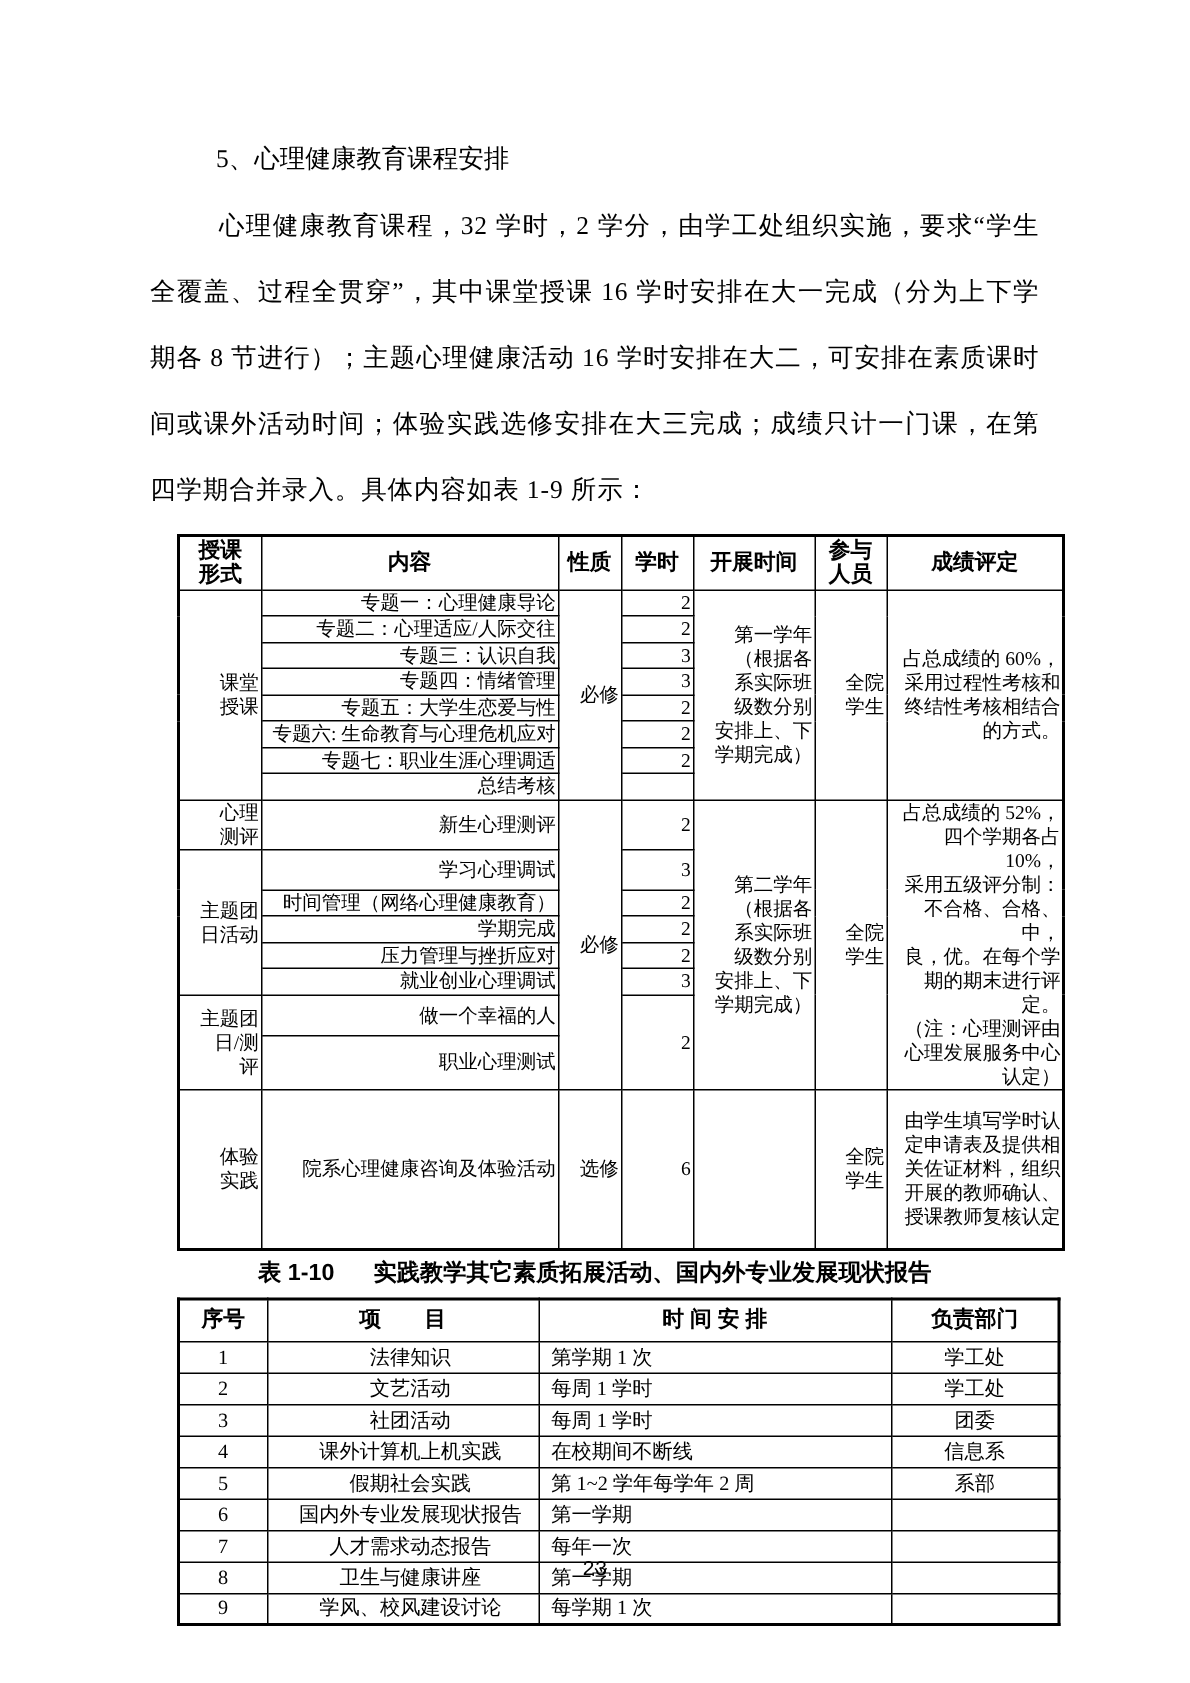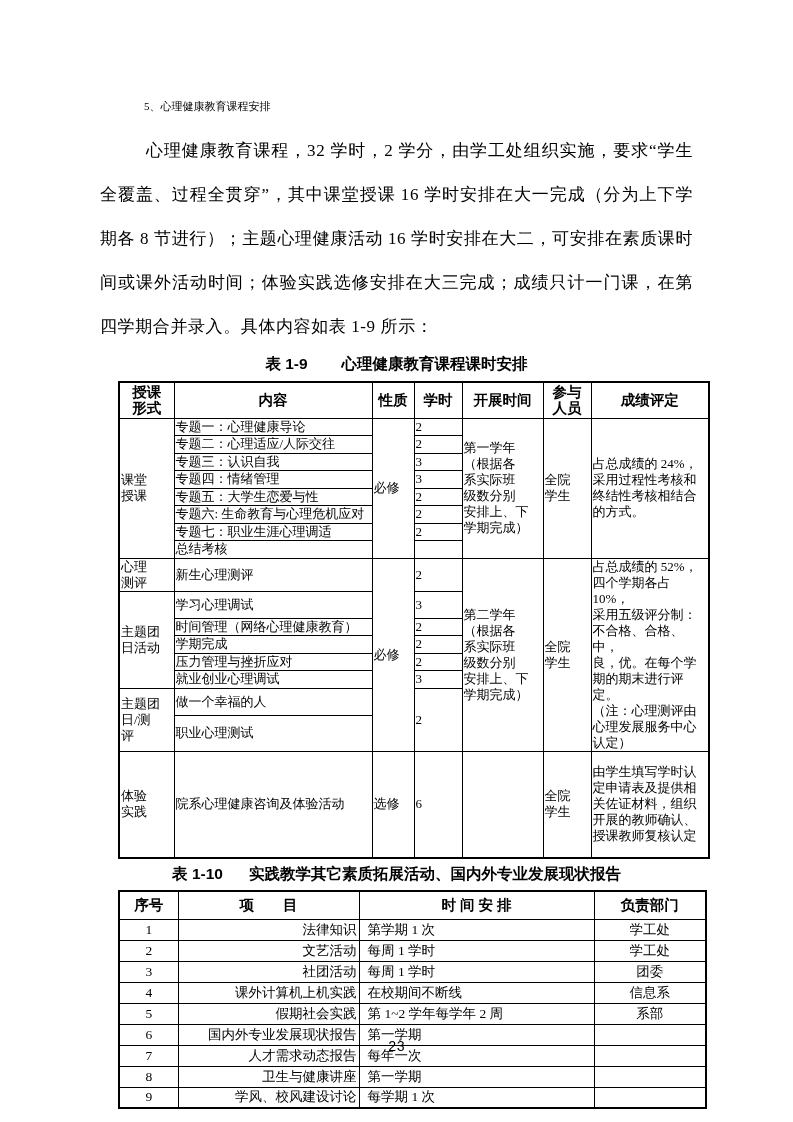--- a/index.html
+++ b/index.html
@@ -2,69 +2,66 @@
 <html><head>
 <meta charset="utf-8">
 <style>
   html,body{margin:0;padding:0;}
   body{
     width:793px;height:1122px;background:#ffffff;color:#000000;
     font-family:"Liberation Serif","DejaVu Serif",serif;
     position:relative;overflow:hidden;
   }
   .content{position:absolute;left:100px;top:0;width:593px;}
-  .h-num{margin-top:95px;font-size:11px;padding-left:44px;line-height:22px;}
+  .h-num{margin-top:95px;font-size:17px;padding-left:44px;line-height:22px;}
   .h-num.second{margin-top:7px;}
   .para{
     margin:12px 0 0 0;font-size:17px;line-height:44px;
     text-align:justify;text-indent:46px;letter-spacing:0.6px;
   }
   .caption{
     margin-top:4px;text-align:center;font-weight:bold;font-size:15.5px;
     font-family:"Liberation Sans","DejaVu Sans",sans-serif;line-height:21px;
   }
   .caption .cap-label{margin-right:34px;}
   table{border-collapse:collapse;table-layout:fixed;margin-left:18px;}
   .t1{margin-top:7px;width:590px;border:2px solid #000;}
   .t2{margin-top:6px;width:587px;border:2px solid #000;}
   .t1 th,.t1 td,.t2 th,.t2 td{border:1px solid #000;}
   .t1 th,.t2 th{
     font-family:"Liberation Sans","DejaVu Sans",sans-serif;
     font-weight:bold;font-size:14.5px;text-align:center;vertical-align:middle;
     white-space:pre-line;line-height:16px;padding:0 1px;
   }
   .t1 td{
-    font-size:13px;text-align:left;vertical-align:middle;
+    font-size:13px;text-align:right;vertical-align:middle;
     white-space:pre-line;line-height:16px;padding:0 1px;
   }
   .t2 td{
     font-size:13.5px;vertical-align:middle;line-height:16px;padding:0 2px;
   }
   .t2 td:nth-child(1){text-align:center;}
-  .t2 td:nth-child(2){text-align:right;padding-left:12px;}
+  .t2 td:nth-child(2){text-align:center;padding-left:12px;}
   .t2 td:nth-child(3){text-align:left;padding-left:8px;}
   .t2 td:nth-child(4){text-align:center;}
   .pagenum{
     position:absolute;left:0;top:1039px;width:793px;text-align:center;
     font-size:14px;
     font-family:Liberation Mono, monospace;
   }
 </style>
 </head>
 <body>
 
 <div class="content">
 
   <div class="h-num">5、心理健康教育课程安排</div>
 
   <p class="para">心理健康教育课程，32 学时，2 学分，由学工处组织实施，要求“学生全覆盖、过程全贯穿”，其中课堂授课 16 学时安排在大一完成（分为上下学期各 8 节进行）；主题心理健康活动 16 学时安排在大二，可安排在素质课时间或课外活动时间；体验实践选修安排在大三完成；成绩只计一门课，在第四学期合并录入。具体内容如表 1-9 所示：</p>
 
-  <div class="caption">
-    <span class="cap-label">表 1-9</span><span>心理健康教育课程课时安排</span>
-  </div>
 
   <table class="t1">
     <colgroup>
       <col style="width:55px">
         <col style="width:198px">
         <col style="width:42px">
       <col style="width:48px">
         <col style="width:81px">
         <col style="width:48px">
       <col style="width:118px">
@@ -90,21 +87,21 @@
           <td rowspan="8">必修</td>
           <td>2</td>
           <td rowspan="8">第一学年
 （根据各
 系实际班
 级数分别
 安排上、下
 学期完成）</td>
           <td rowspan="8">全院
 学生</td>
-          <td rowspan="8">占总成绩的 24%，
+          <td rowspan="8">占总成绩的 60%，
 采用过程性考核和
 终结性考核相结合
 的方式。</td>
         </tr>
         <tr style="height: 17.5px;">
           <td>专题二：心理适应/人际交往</td>
           <td>2</td>
         </tr>
         <tr style="height: 17.5px;">
           <td>专题三：认识自我</td>

